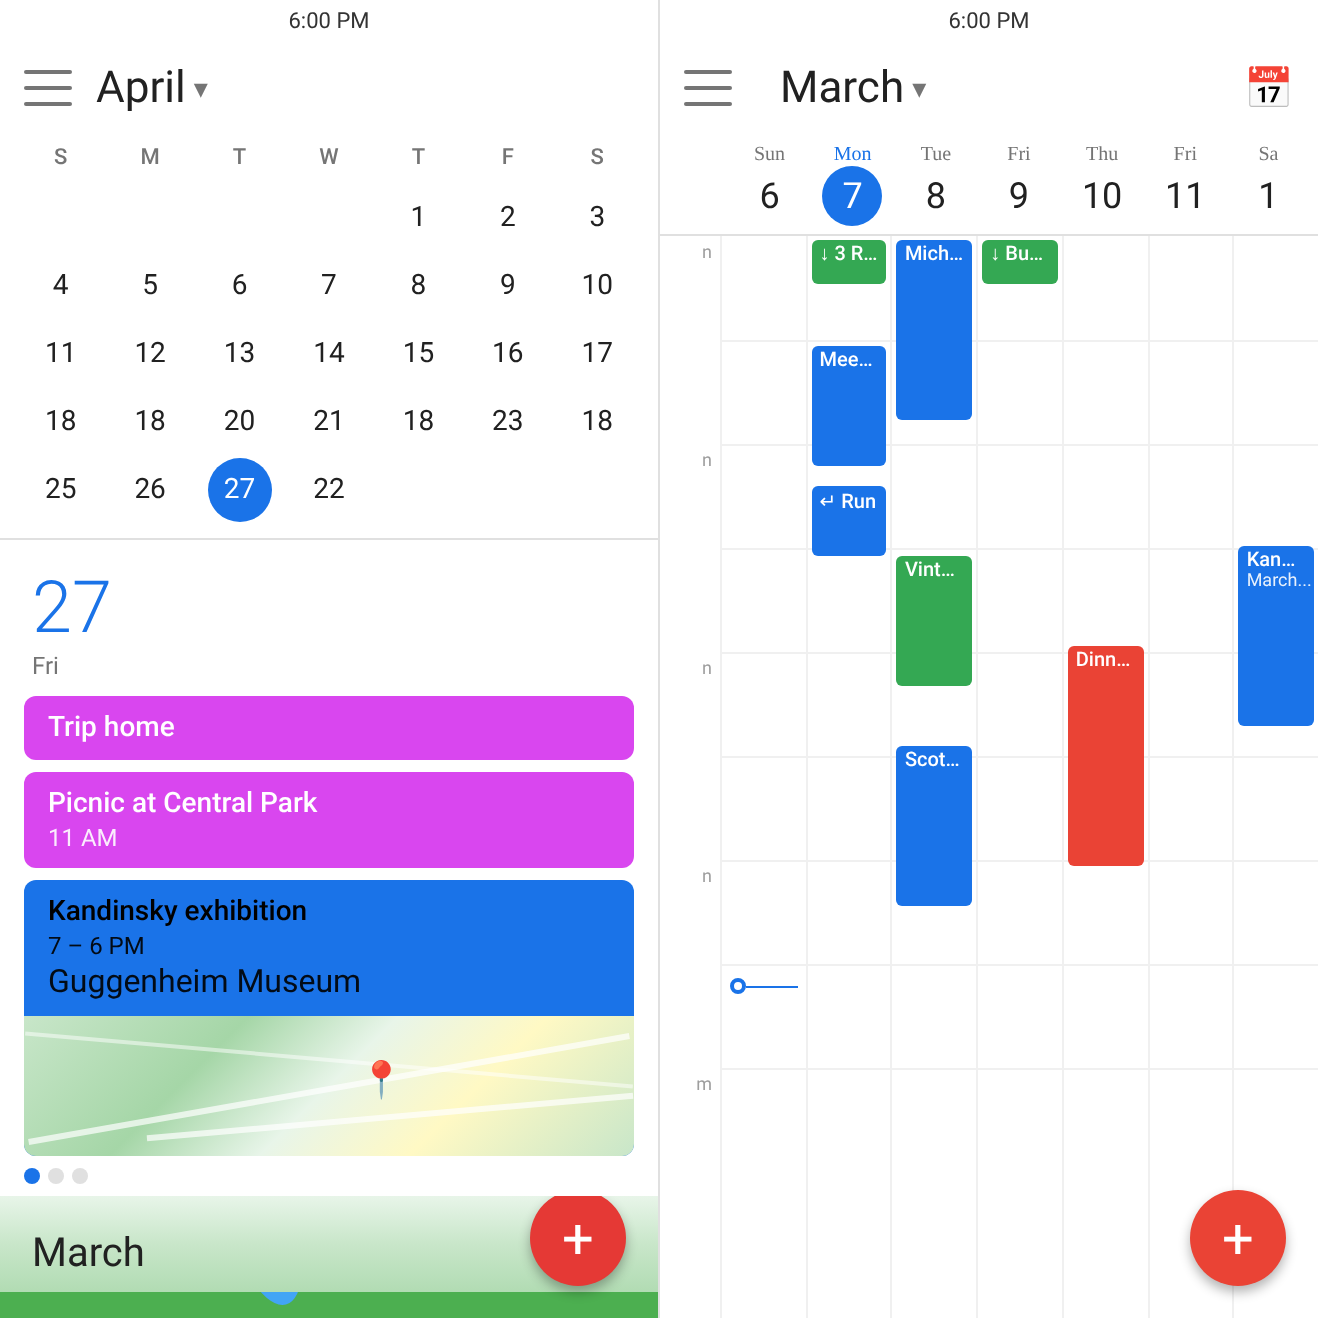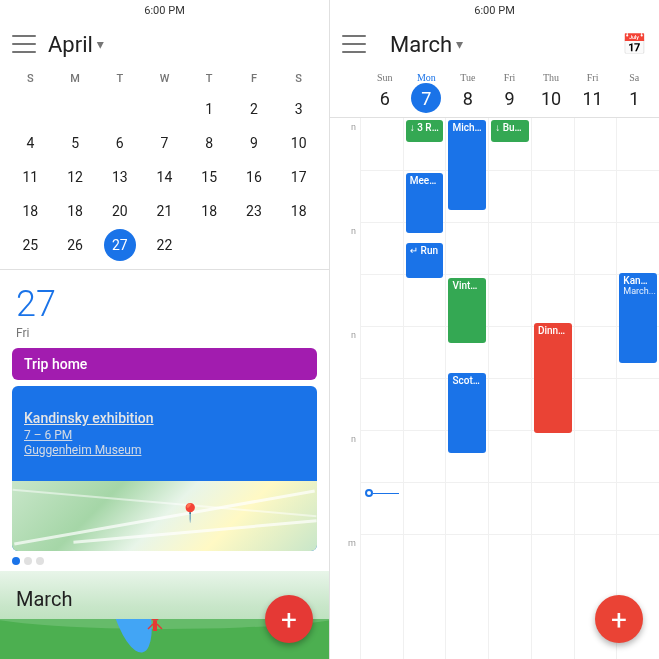--- a/index.html
+++ b/index.html
@@ -162,53 +162,52 @@
     }
 
     .event-card {
       background: #1a73e8;
       color: #fff;
       border-radius: 6px;
       padding: 8px 12px;
       cursor: pointer;
     }
 
-    .event-card.blue { background: #a21caf; }
+    .event-card.blue { background: #d946ef; }
 
     .event-title {
       font-size: 14px;
       font-weight: 500;
     }
 
     .event-time {
       font-size: 12px;
       margin-top: 2px;
       opacity: 0.9;
     }
 
     .event-location {
-      font-size: 12px;
+      font-size: 16px;
       margin-top: 1px;
       opacity: 0.9;
     }
 
     .event-with-map {
       background: #1a73e8;
       border-radius: 6px;
       overflow: hidden;
       cursor: pointer;
       position: relative;
     }
 
     .event-with-map .event-info {
-      padding: 24px 12px;
-      color: #e5e5e5;
+      padding: 8px 12px;
+      color: #000000;
       position: relative;
       z-index: 2;
-      text-decoration: underline;
     }
 
     .map-area {
       height: 70px;
       background: linear-gradient(135deg, #c8e6c9 0%, #a5d6a7 30%, #e8f5e9 50%, #fff9c4 70%, #c8e6c9 100%);
       position: relative;
       overflow: hidden;
     }
 
     .map-pin {
@@ -520,20 +519,24 @@
       <div class="event-date-day">Fri</div>
     </div>
   </div>
 
   <div class="events-list">
 
     <div class="event-card blue">
       <div class="event-title">Trip home</div>
     </div>
 
+    <div class="event-card blue">
+      <div class="event-title">Picnic at Central Park</div>
+      <div class="event-time">11 AM</div>
+    </div>
 
     <div class="event-with-map">
       <div class="event-info">
         <div class="event-title">Kandinsky exhibition</div>
         <div class="event-time">7 – 6 PM</div>
         <div class="event-location">Guggenheim Museum</div>
       </div>
       <div class="map-area">
 
         <div style="position:absolute;top:50%;left:0;right:0;height:3px;background:rgba(255,255,255,0.7);transform:rotate(-10deg)"></div>

